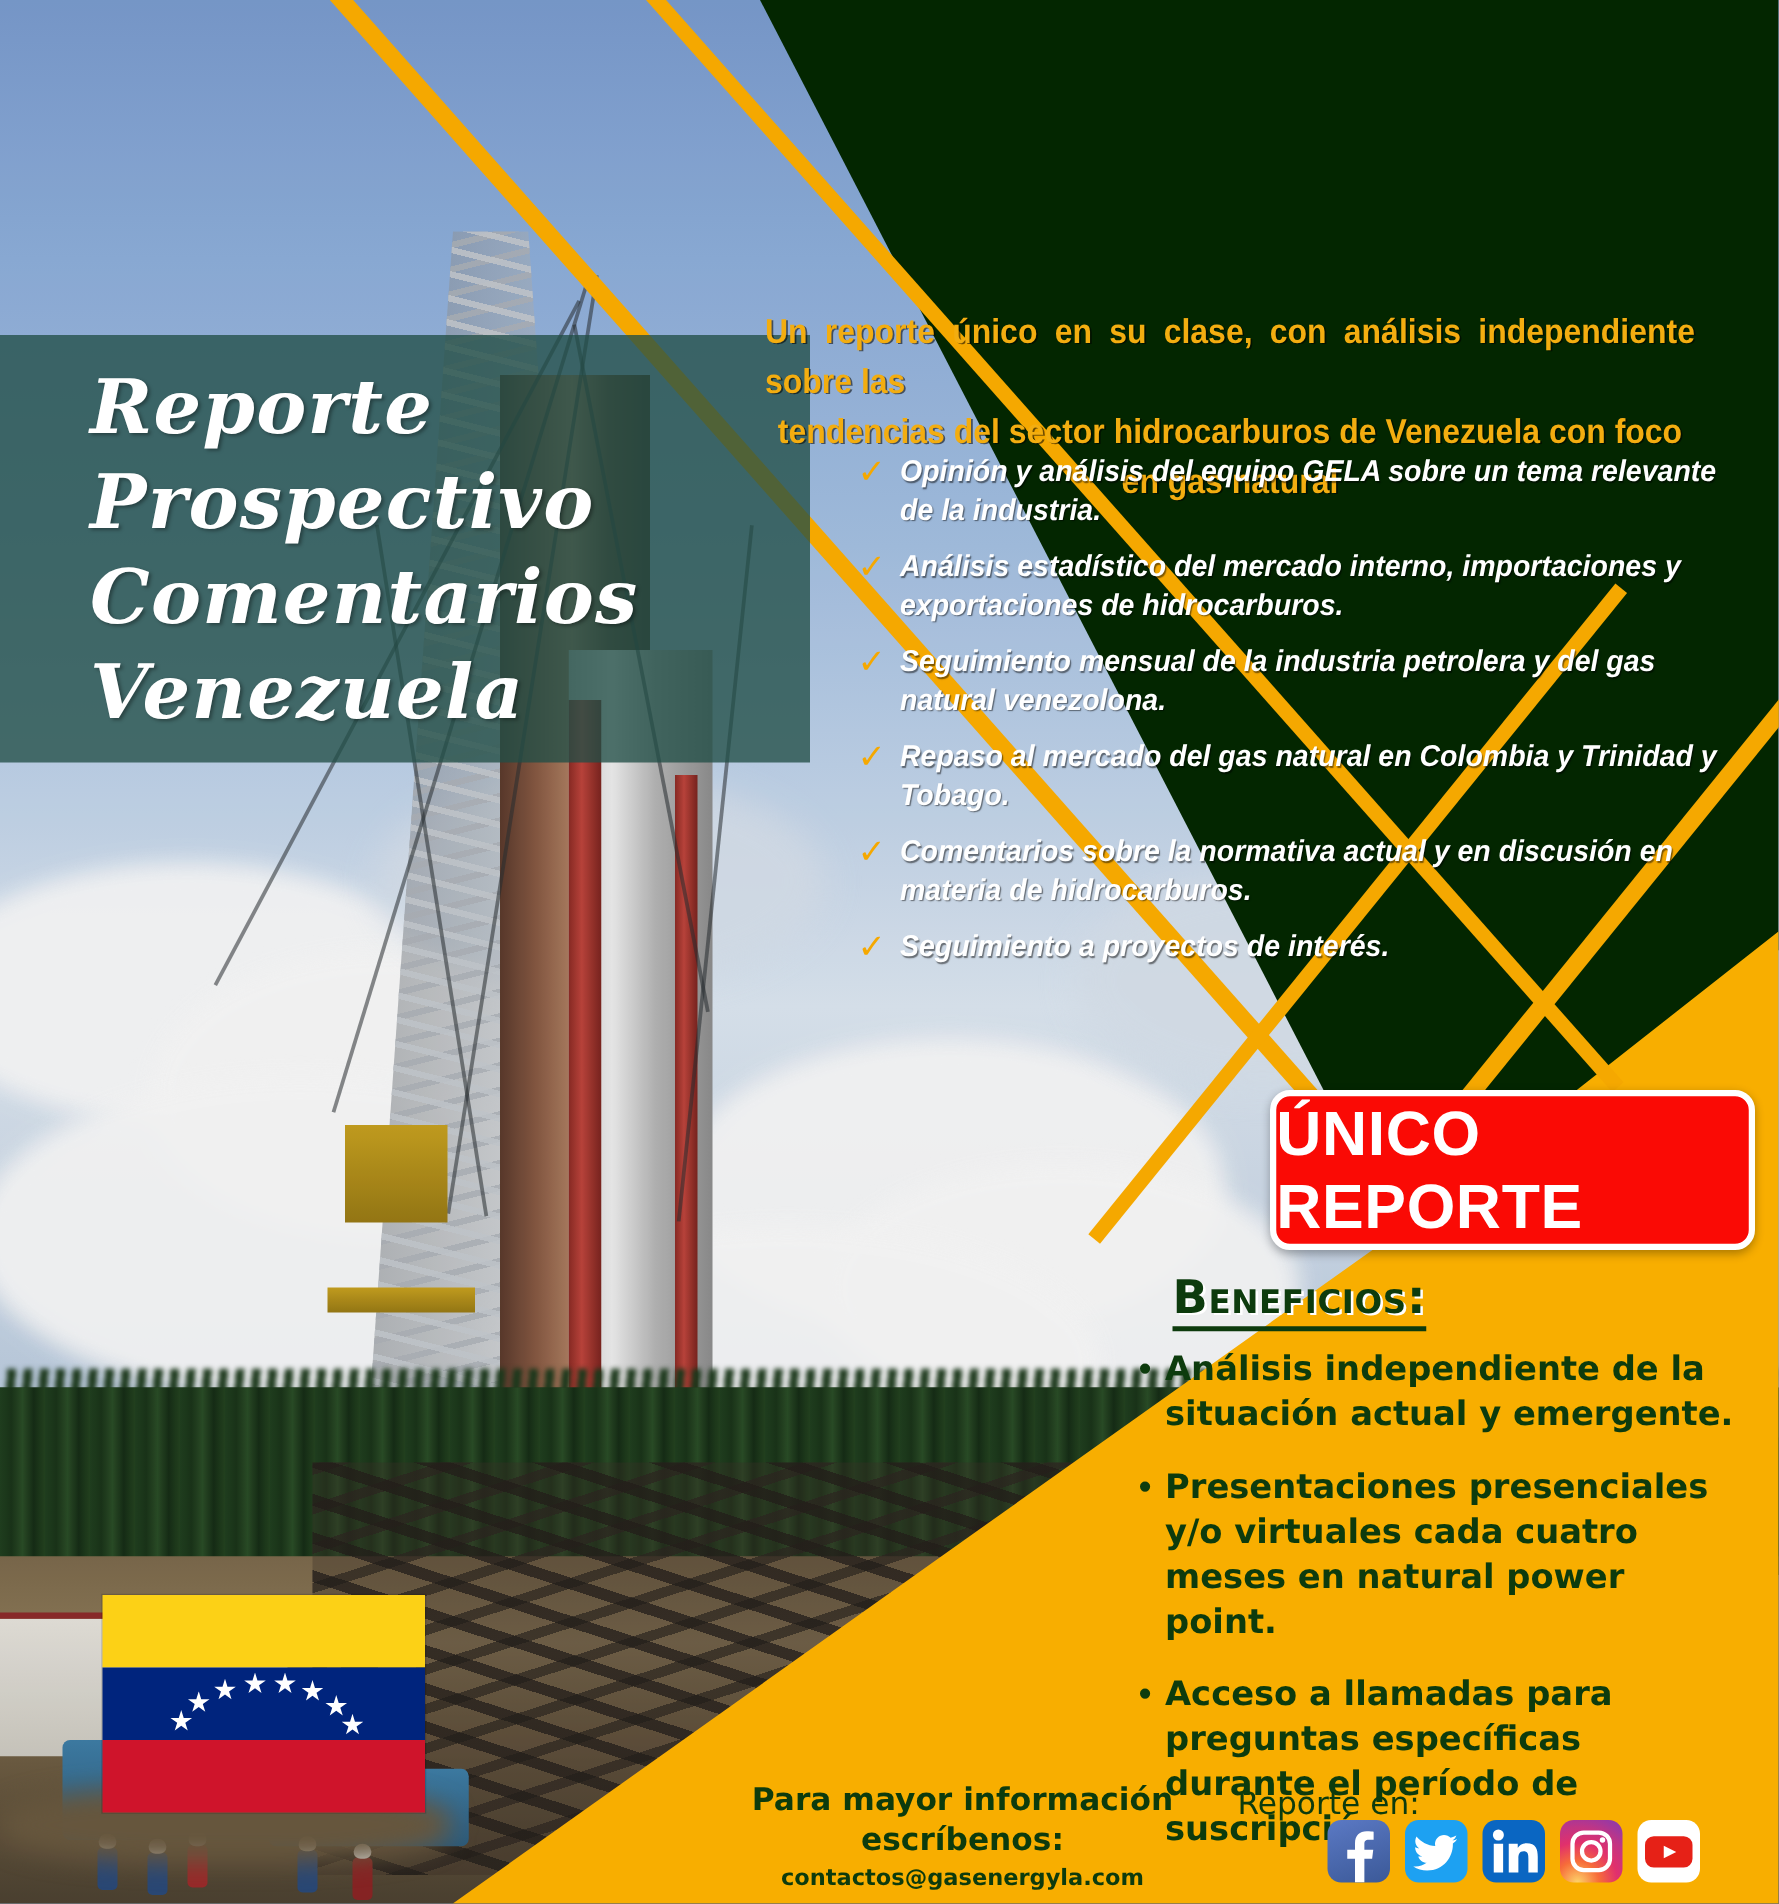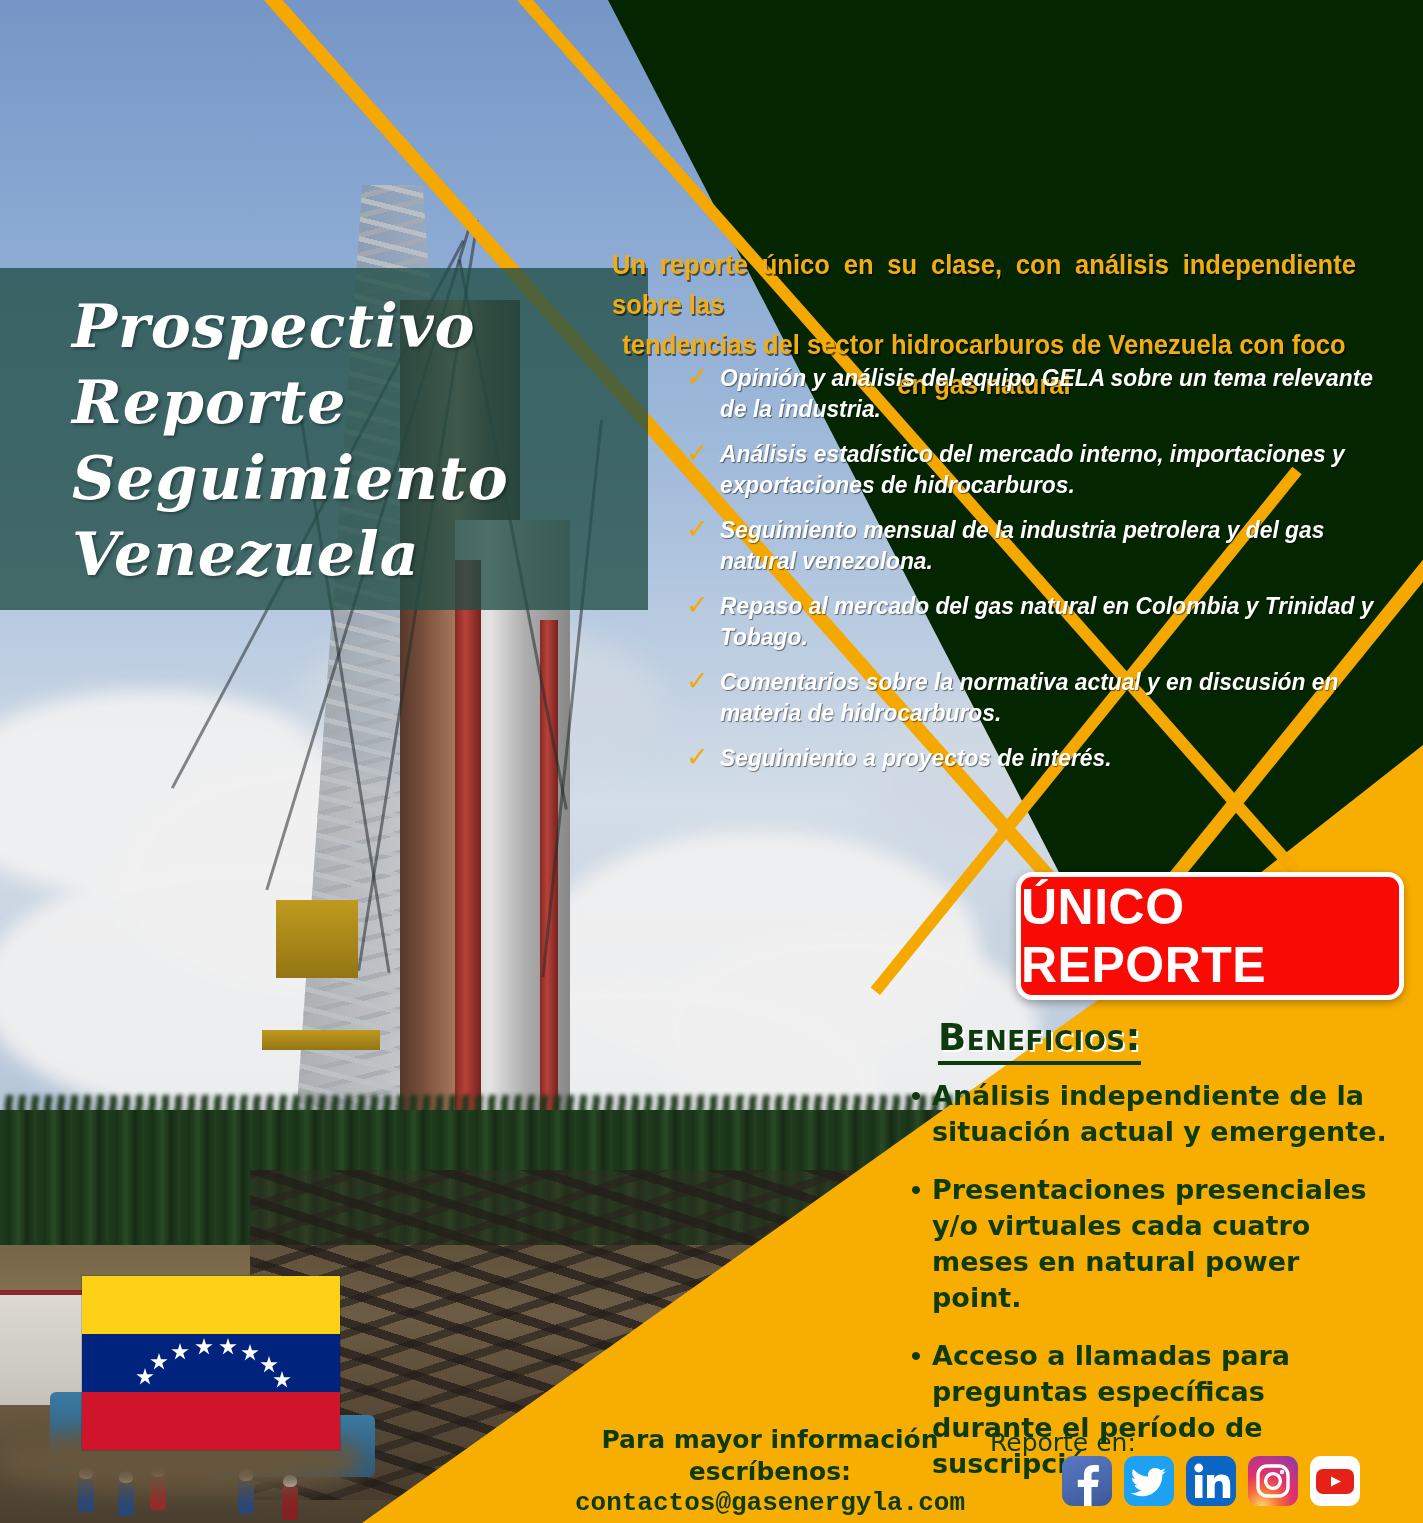--- a/index.html
+++ b/index.html
@@ -209,21 +209,21 @@
     background:#fff;
     clip-path:polygon(50% 0%,61% 35%,98% 35%,68% 57%,79% 91%,50% 70%,21% 91%,32% 57%,2% 35%,39% 35%);
   }
 
   
   .contact{
     position:absolute;left:560px;top:1424px;width:420px;text-align:center;
     color:#0d3b0d;font-family:"DejaVu Sans", sans-serif;
   }
   .contact .l1{font-size:25px;font-weight:bold;line-height:32px;}
-  .contact .l2{font-size:26px;font-weight:bold;line-height:30px;font-family:Liberation Mono, monospace;}
+  .contact .l2{font-size:18px;font-weight:bold;line-height:30px;}
   .contact .l3{font-size:32px;font-weight:normal;line-height:46px;letter-spacing:.5px;}
 
   .follow{
     position:absolute;left:990px;top:1428px;
     color:#0d3b0d;font-family:"DejaVu Sans", sans-serif;font-size:25px;
   }
   .socials{position:absolute;left:1062px;top:1456px;display:flex;gap:12px;}
   .sicon{width:50px;height:50px;border-radius:11px;position:relative;display:block;}
   .s-fb{background:linear-gradient(160deg,#5b79c4,#3b5998);}
   .s-tw{background:#1DA1F2;}
@@ -293,23 +293,23 @@
   <div class="bottomorange"></div>
 
   <div class="gline" style="left:255px;top:-10px;width:14px;height:1250px;transform:rotate(-41.5deg);transform-origin:top left;"></div>
   <div class="gline" style="left:1133px;top:940px;width:14px;height:880px;transform:rotate(-141deg);transform-origin:top left;"></div>
 
   <div class="gline" style="left:508px;top:-10px;width:12px;height:1180px;transform:rotate(-41.5deg);transform-origin:top left;"></div>
   <div class="gline" style="left:880px;top:995px;width:12px;height:670px;transform:rotate(-141deg);transform-origin:top left;"></div>
 
   <div class="titleband"></div>
   <div class="titletext">
+    <div>Reporte</div>
     <div>Prospectivo</div>
-    <div>Reporte</div>
-    <div>Seguimiento</div>
+    <div>Comentarios</div>
     <div>Venezuela</div>
   </div>
 
 
   <div class="headline">
     <div>Un reporte único en su clase, con análisis independiente sobre las</div>
     <div class="l2">tendencias del sector hidrocarburos de Venezuela con foco en gas natural</div>
   </div>
 
   <div class="checklist">

